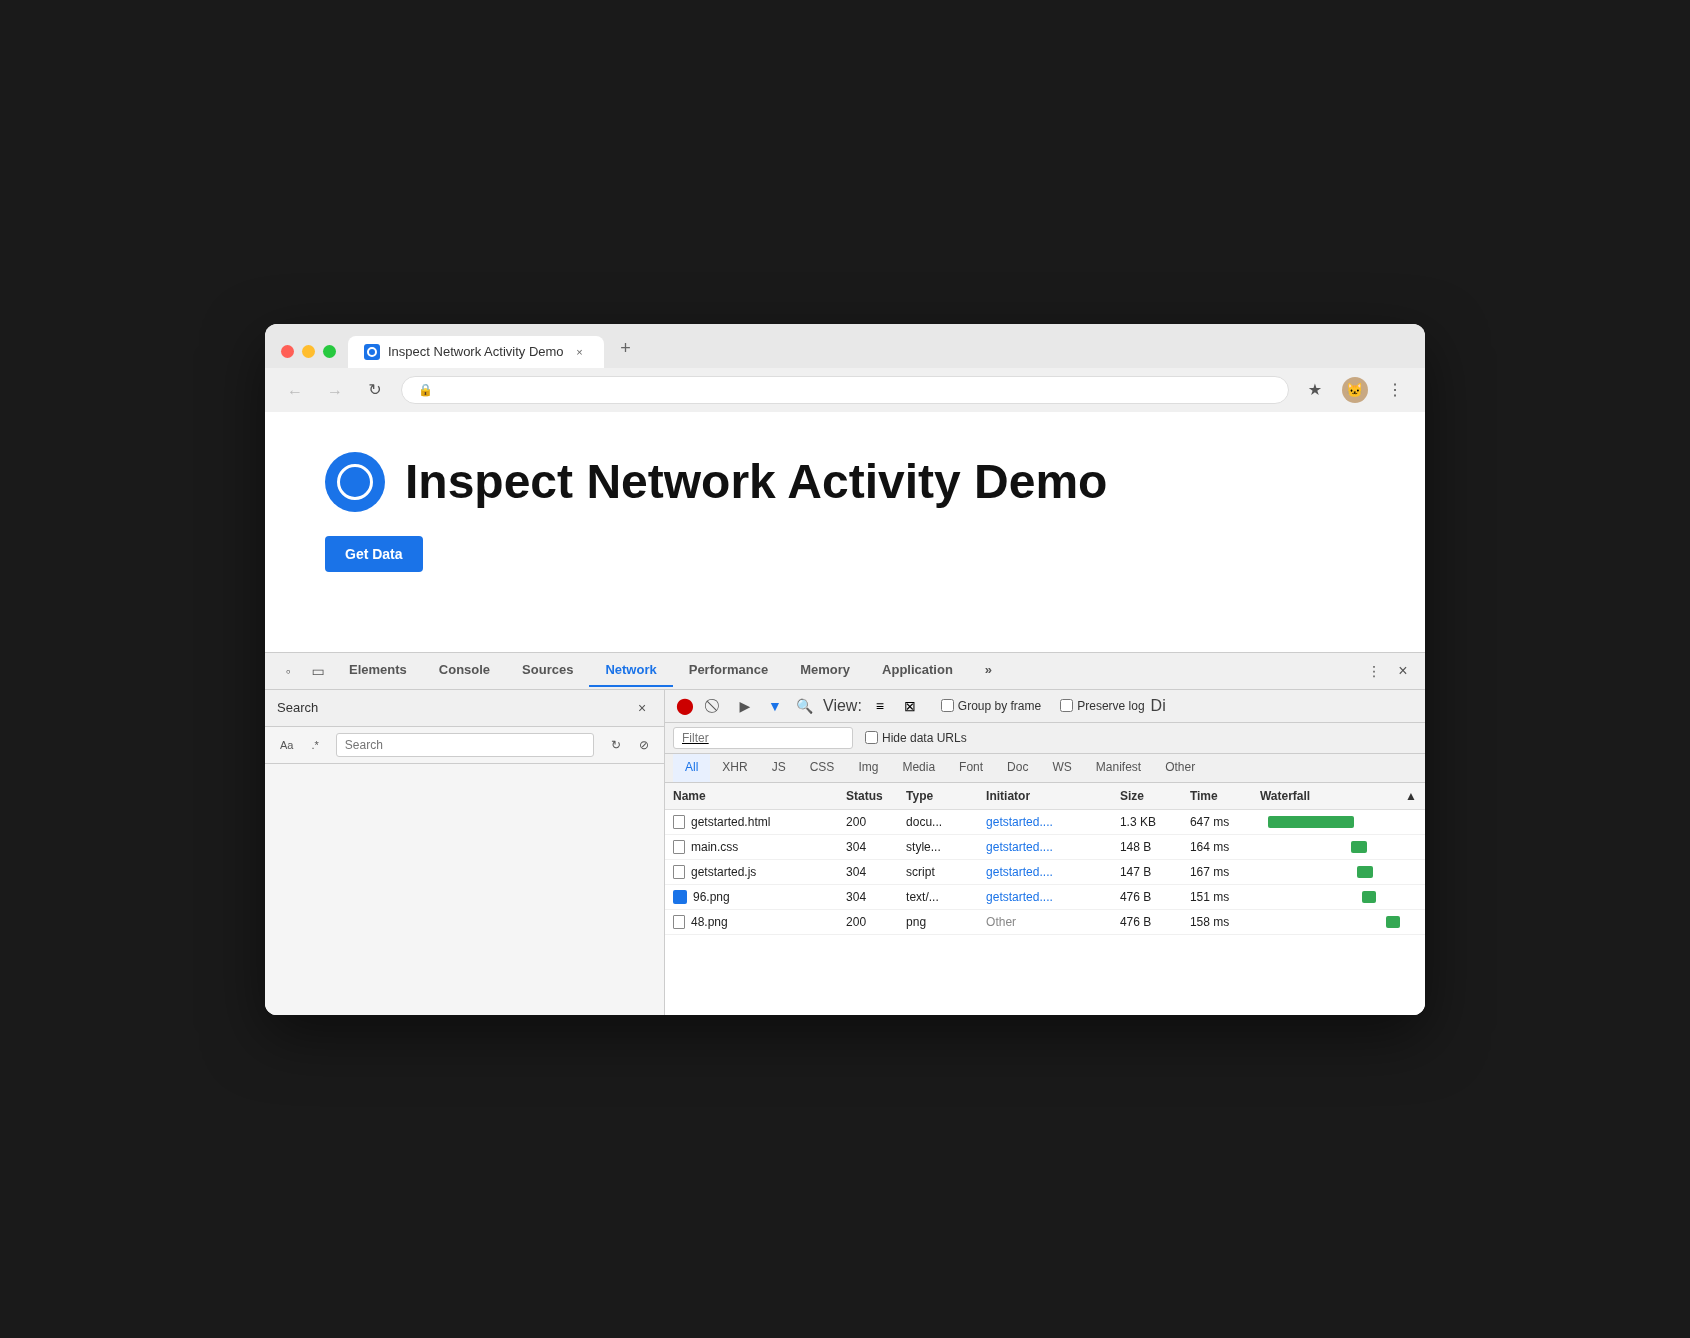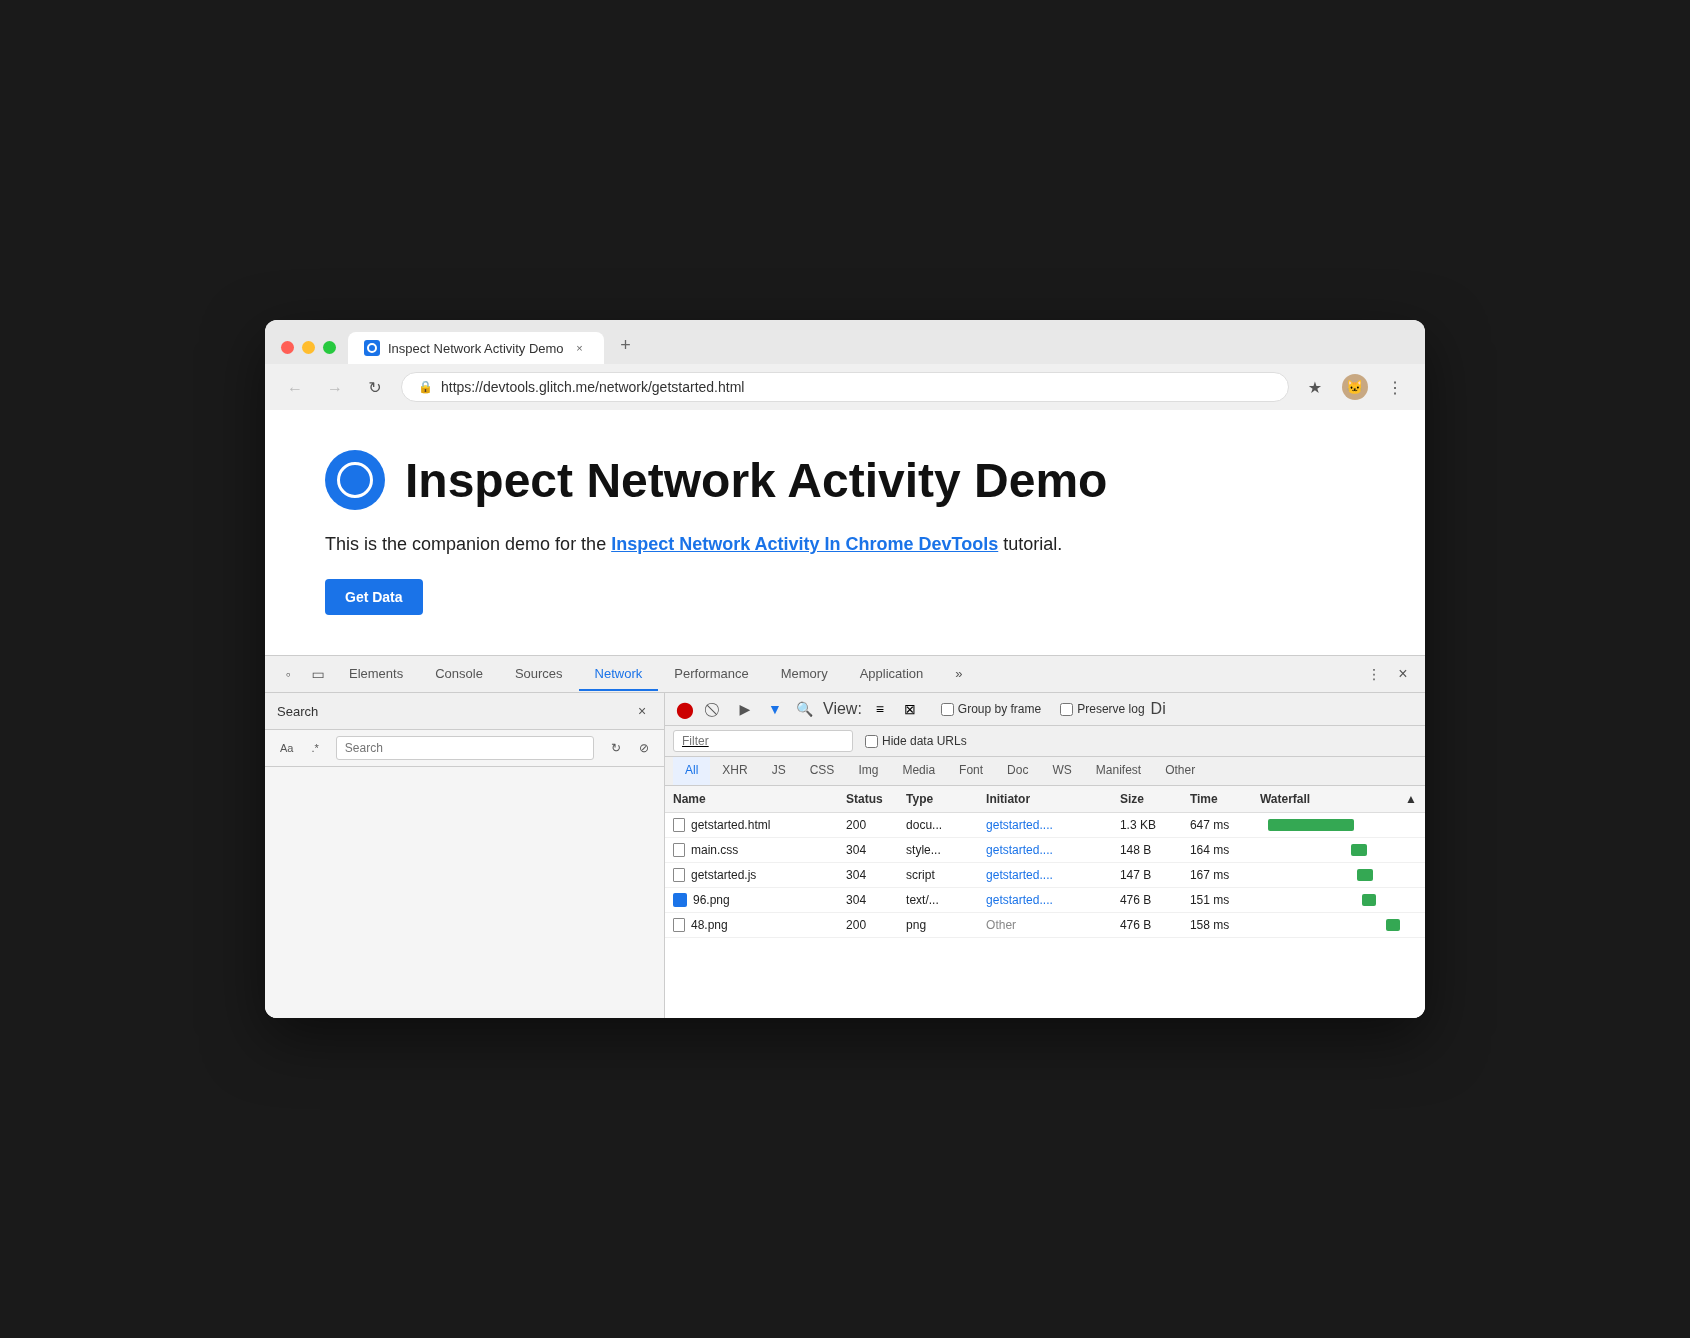--- a/index.html
+++ b/index.html
@@ -225,20 +225,21 @@
       font-size: 14px;
       color: #555;
     }
     .dt-tab {
       padding: 8px 16px;
       font-size: 13px;
       color: #555;
       cursor: pointer;
       border-bottom: 2px solid transparent;
       white-space: nowrap;
+      font-weight: bold;
     }
     .dt-tab.active {
       color: #1a73e8;
       border-bottom: 2px solid #1a73e8;
     }
     .dt-spacer { flex: 1; }
     .dt-close-btn {
       width: 28px;
       height: 28px;
       display: flex;
@@ -517,41 +518,35 @@
     </div>
     <div class="new-tab-btn">+</div>
   </div>
 
   <div class="address-bar">
     <div class="nav-btn disabled">←</div>
     <div class="nav-btn disabled">→</div>
     <div class="nav-btn">↻</div>
     <div class="url-bar">
       <span class="lock-icon">🔒</span>
-      <span class="url-text">
-        <span>https://devtools.glitch.me</span><span>/network/getstarted.html</span>
-      </span>
     </div>
     <div class="star-btn">★</div>
     <div class="profile-btn">
       <div class="profile-icon">🐱</div>
     </div>
     <div class="star-btn">⋮</div>
   </div>
 
   <div class="page-content">
     <div class="page-header">
       <div class="glitch-logo">
         <div class="glitch-logo-inner"></div>
       </div>
       <h1 class="page-title">Inspect Network Activity Demo</h1>
     </div>
-    <p class="page-desc">
-      <span>This is the companion demo for the </span><a class="page-link">Inspect Network Activity In Chrome DevTools</a><span> tutorial.</span>
-    </p>
     <button class="get-data-btn">Get Data</button>
   </div>
 
   <div class="devtools">
 
     <div class="devtools-tabs">
       <div class="dt-icon-btn">◦</div>
       <div class="dt-icon-btn">▭</div>
       <div class="dt-tab">Elements</div>
       <div class="dt-tab">Console</div>

